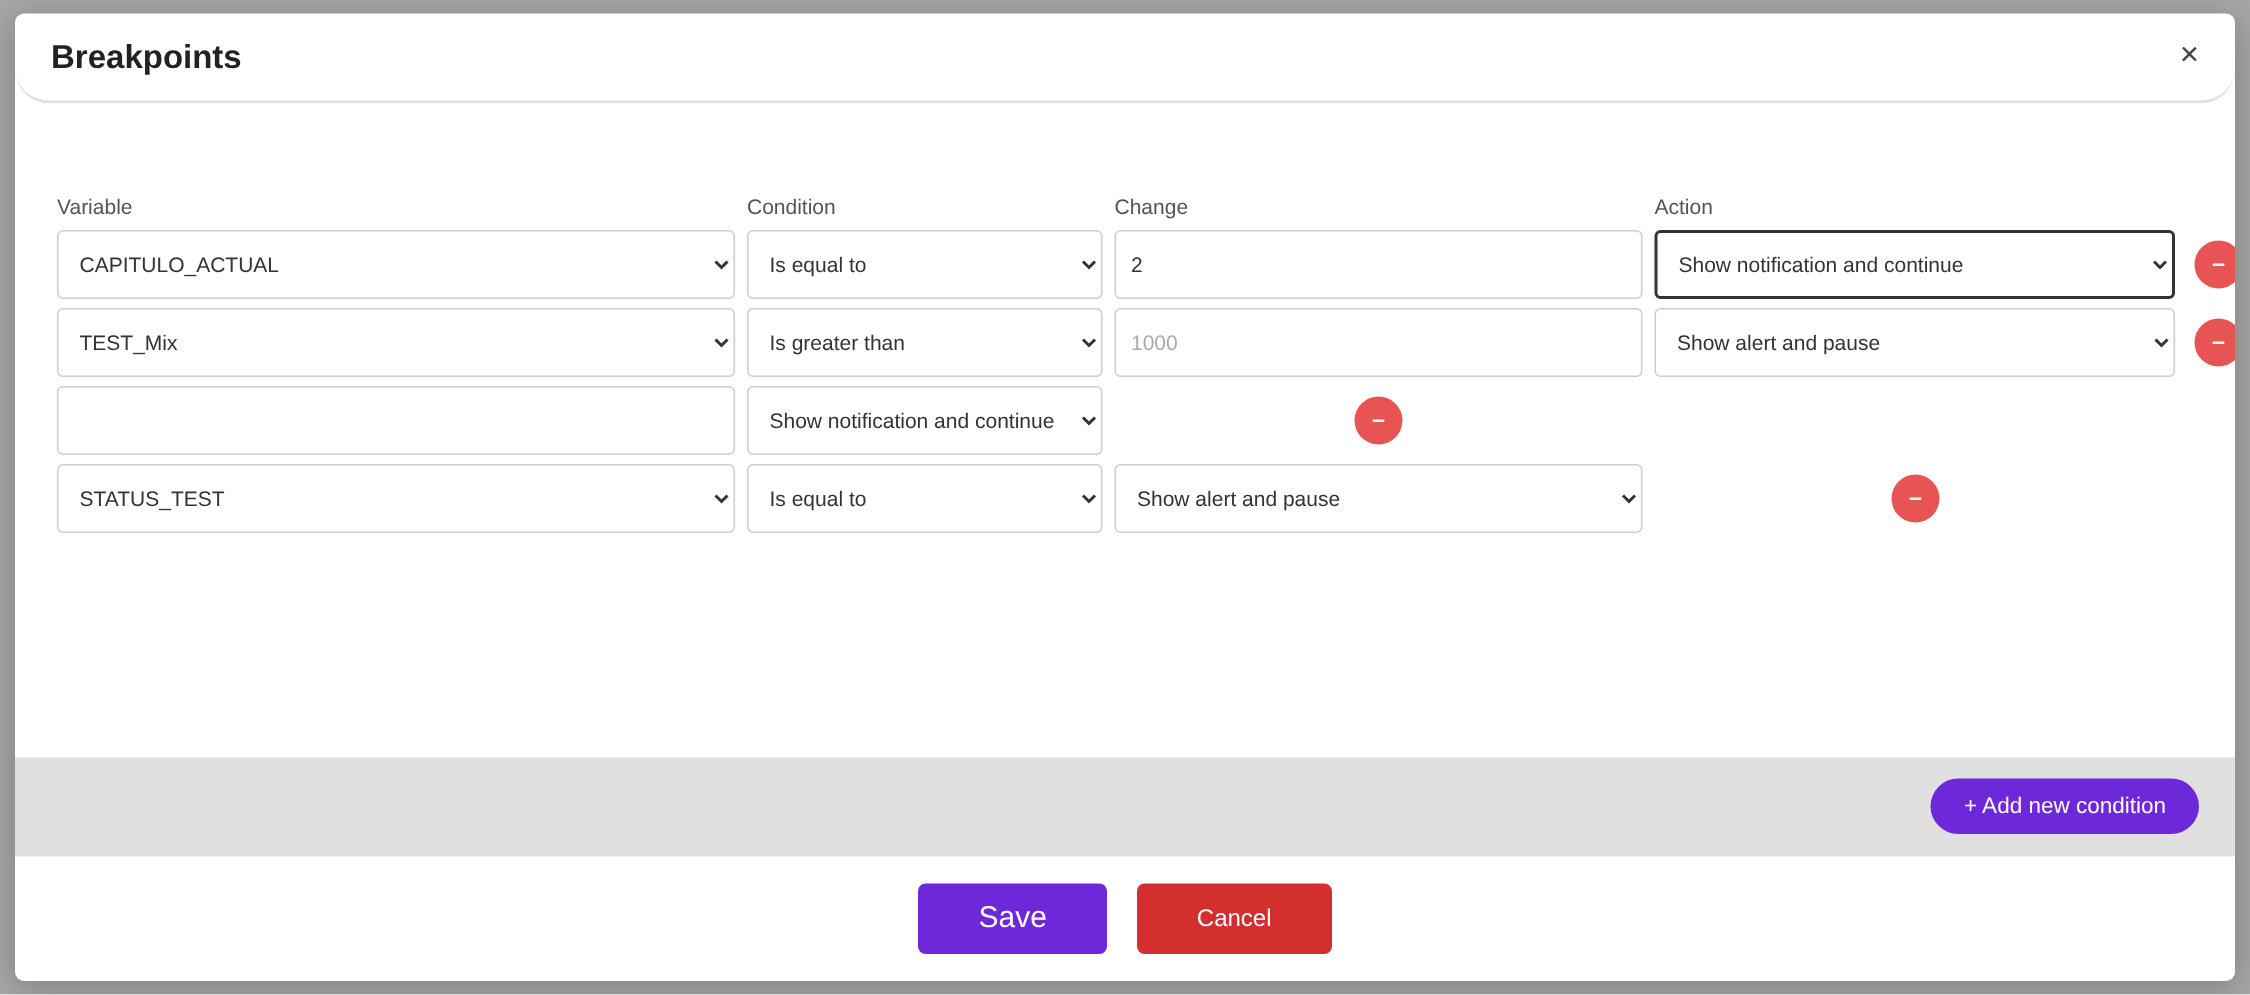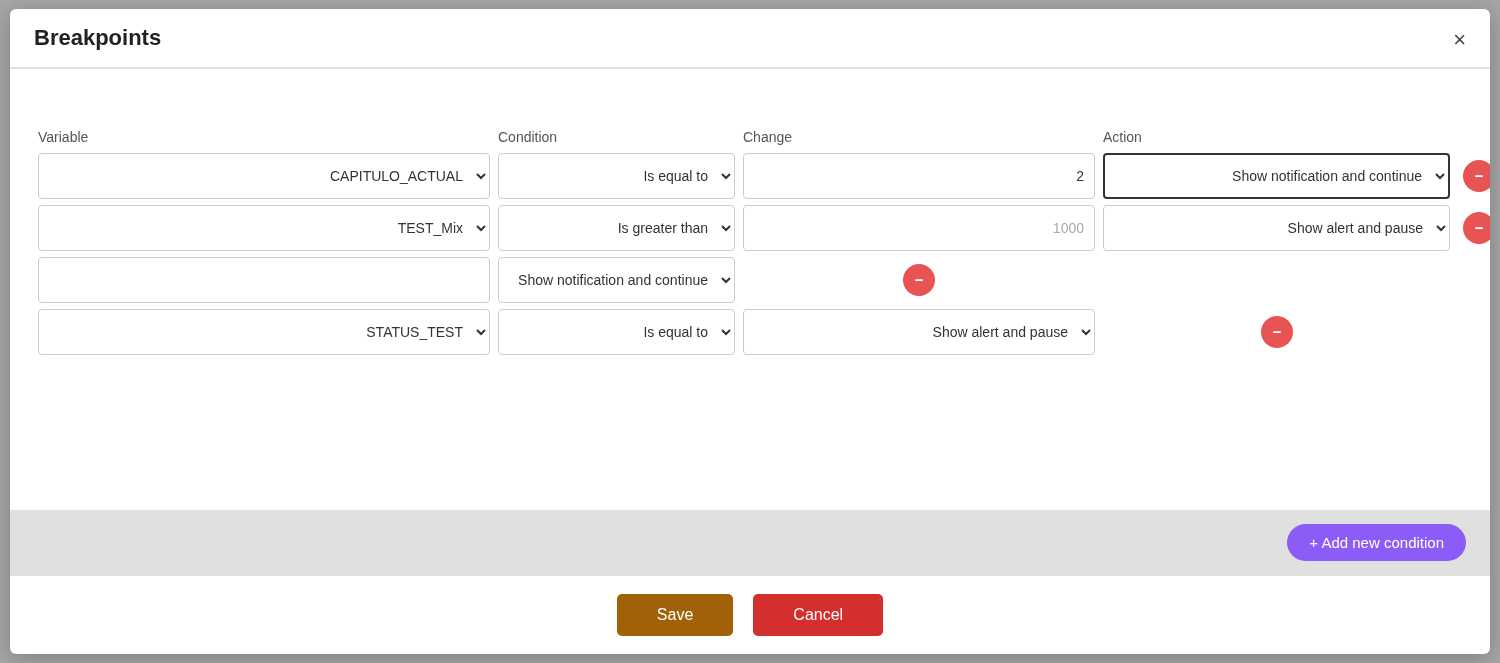--- a/index.html
+++ b/index.html
@@ -24,24 +24,25 @@
       width: 1480px;
       height: 645px;
       border-radius: 6px;
       box-shadow: 0 4px 24px rgba(0,0,0,0.25);
       display: flex;
       flex-direction: column;
       overflow: hidden;
     }
     .modal-header {
       display: flex;
-      align-items: flex-end;
+      align-items: flex-start;
       justify-content: space-between;
       padding: 16px 24px;
       border-bottom: 2px solid #e0e0e0;
+      border-radius: 23px;
     }
     .modal-title {
       font-size: 22px;
       font-weight: 600;
       color: #222;
     }
     .close-btn {
       background: none;
       border: none;
       cursor: pointer;
@@ -78,21 +79,20 @@
       width: 100%;
       height: 46px;
       border: 1px solid #ccc;
       border-radius: 4px;
       padding: 0 10px;
       font-size: 14px;
       color: #333;
       background: #fff;
       appearance: auto;
       outline: none;
-      text-align: right;
     }
     .row-action-select {
       border: 2px solid #333 !important;
     }
     .cell {
       padding: 0 4px;
     }
     .delete-btn {
       background: #e85454;
       border: none;
@@ -111,43 +111,43 @@
       height: 16px;
     }
     .modal-footer-bar {
       background: #e0e0e0;
       padding: 14px 24px;
       display: flex;
       justify-content: flex-end;
       align-items: center;
     }
     .add-condition-btn {
-      background: #8b5cf6;
+      background: #6d28d9;
       color: #fff;
       border: none;
       border-radius: 20px;
       padding: 10px 22px;
       font-size: 15px;
       cursor: pointer;
       font-weight: 500;
     }
     .modal-buttons {
       display: flex;
       justify-content: center;
       gap: 20px;
       padding: 18px 24px;
       border-top: 1px solid #e0e0e0;
     }
     .save-btn {
-      background: #a16207;
+      background: #6d28d9;
       color: #fff;
       border: none;
       border-radius: 5px;
       padding: 12px 40px;
-      font-size: 16px;
+      font-size: 20px;
       cursor: pointer;
       font-weight: 500;
     }
     .cancel-btn {
       background: #d32f2f;
       color: #fff;
       border: none;
       border-radius: 5px;
       padding: 0 40px;
       font-size: 16px;

